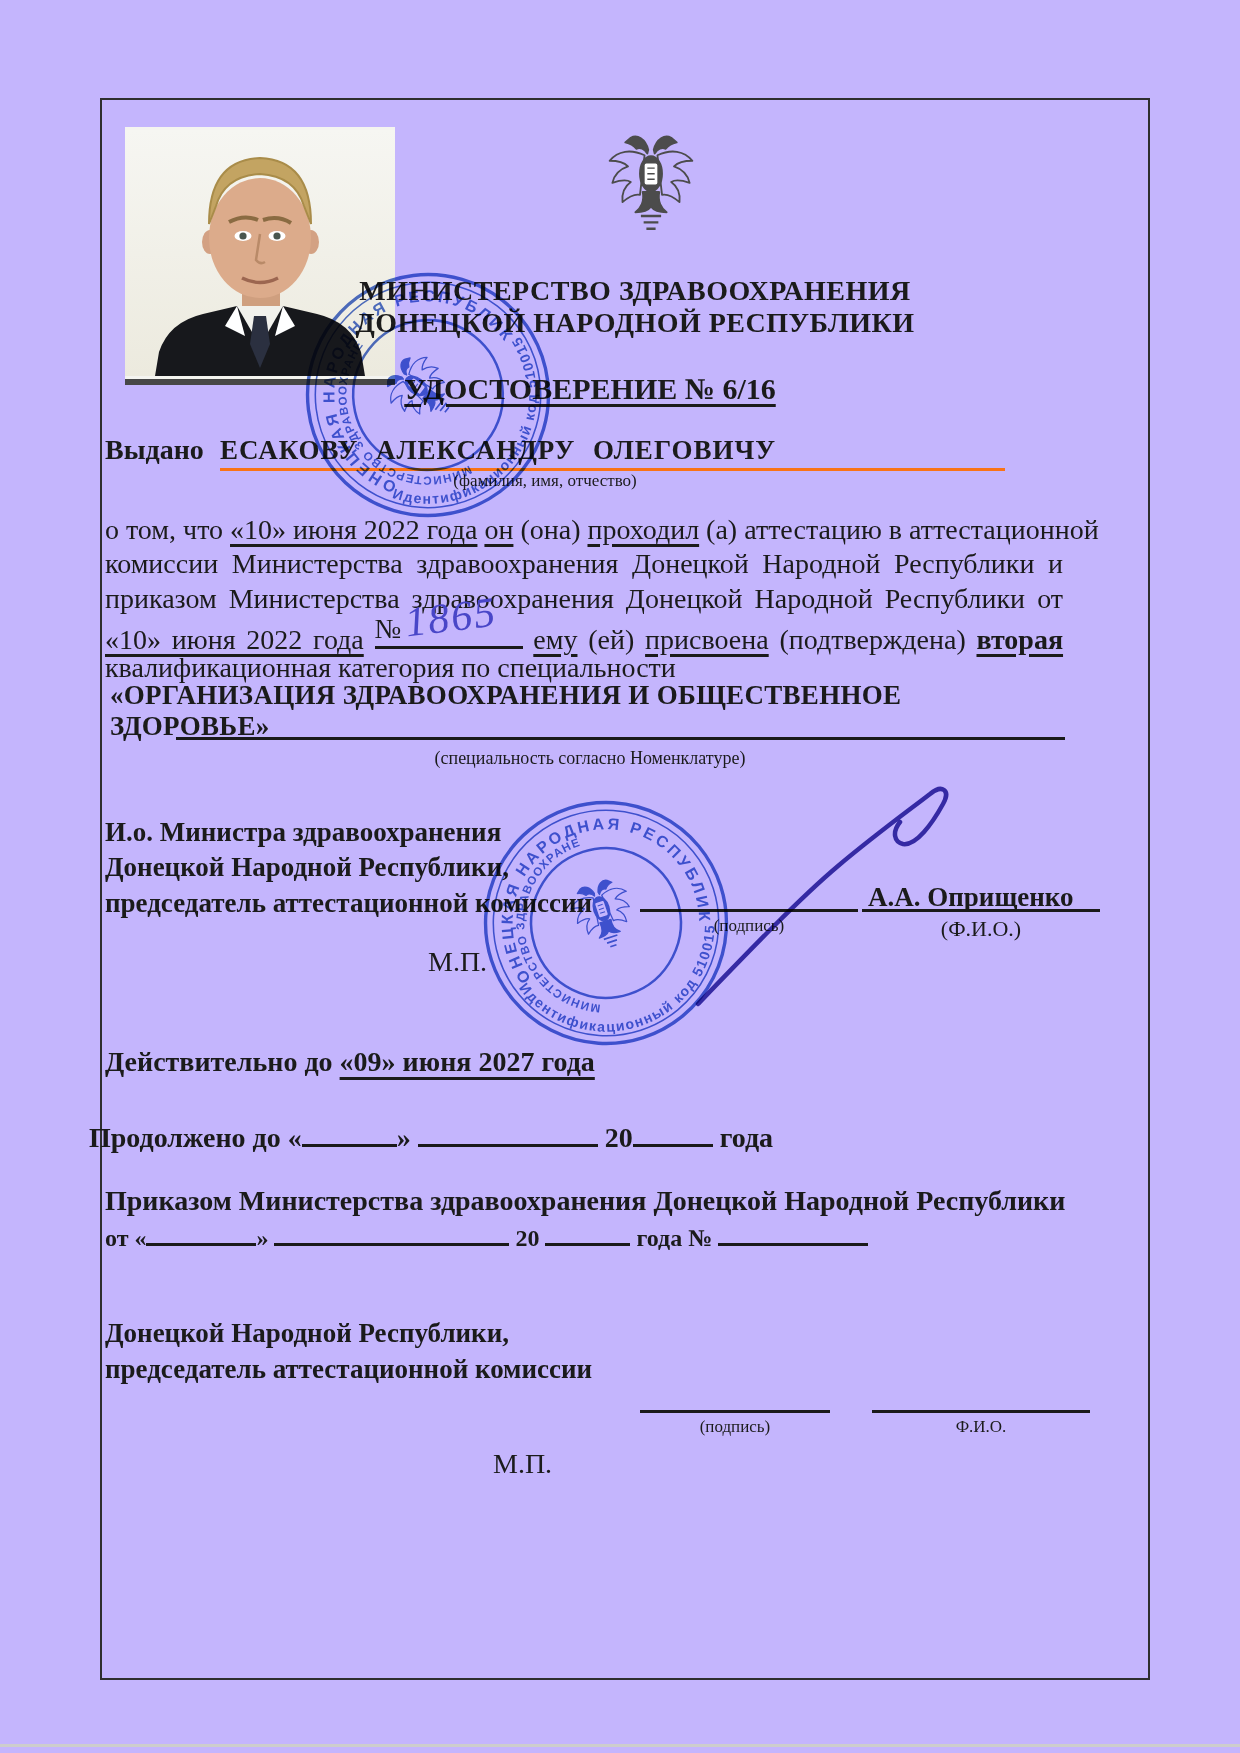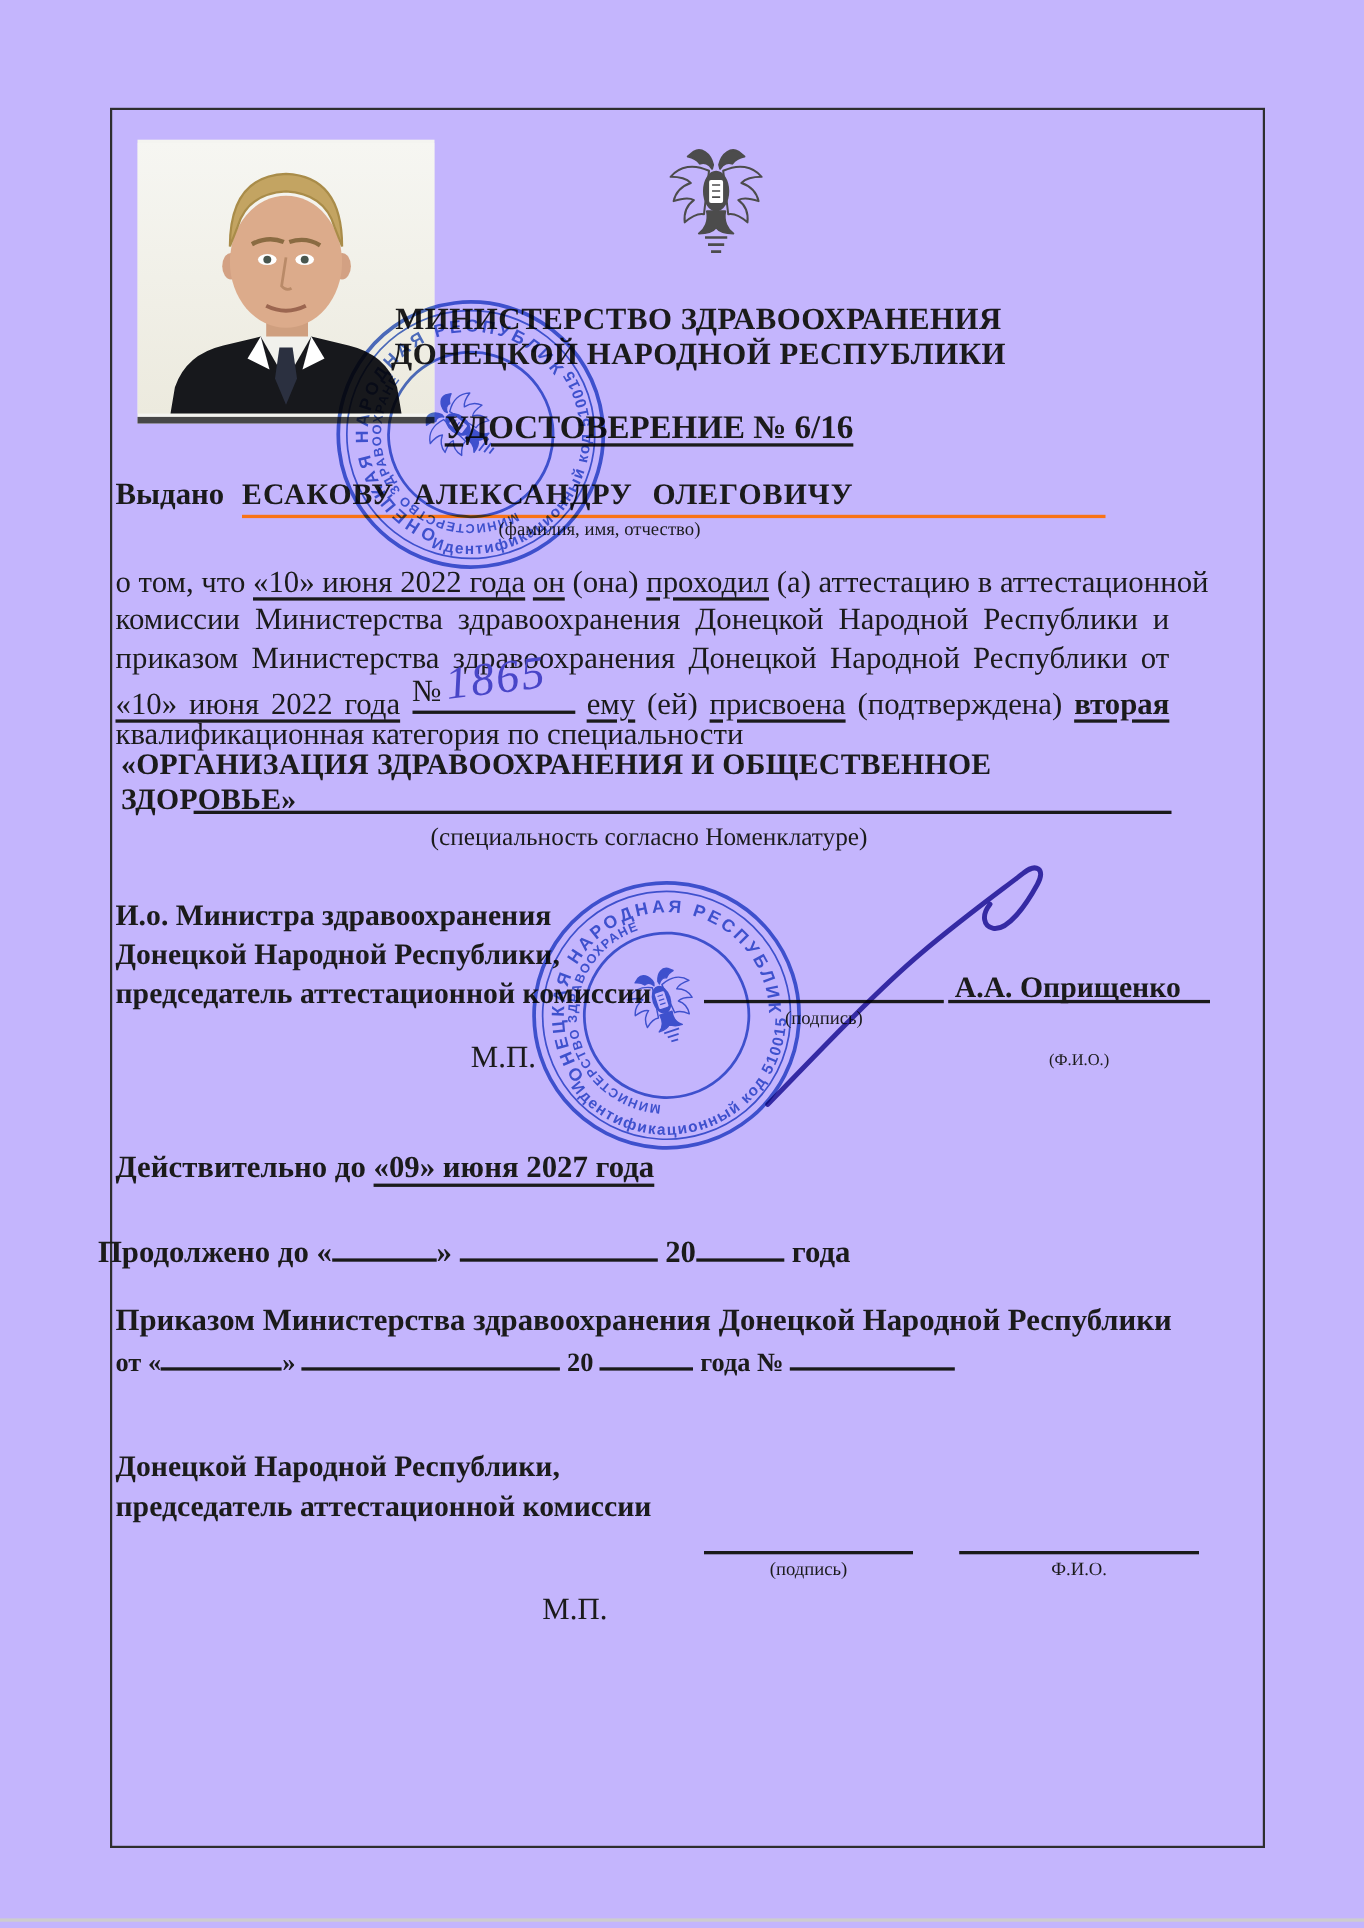--- a/index.html
+++ b/index.html
@@ -28,28 +28,28 @@
   .par{position:absolute;left:105px;top:513px;width:958px;font-size:28px;}
   .par .ln{height:34.4px;line-height:34.4px;text-align:justify;text-align-last:justify;white-space:nowrap;}
   .par .ln-last{height:34.4px;line-height:34.4px;text-align:left;}
   .numwrap{display:inline-block;position:relative;width:148px;border-bottom:3px solid #1a1a1a;height:30px;vertical-align:baseline;}
   .numwrap .no{position:absolute;left:0;bottom:0;}
   .hand{position:absolute;left:30px;top:-16px;font-style:italic;font-size:42px;font-weight:400;
         color:#4946c8;transform:rotate(-7deg);letter-spacing:2px;}
   
   .spec-title{position:absolute;left:110px;top:680px;width:950px;text-align:left;font-weight:700;font-size:27px;letter-spacing:.3px;}
   .spec-rule{position:absolute;left:176px;top:737px;width:889px;height:3px;background:#1a1a1a;}
-  .spec-caption{position:absolute;left:290px;top:748px;width:600px;text-align:center;font-size:23px;}
+  .spec-caption{position:absolute;left:290px;top:748px;width:600px;text-align:center;font-size:18px;}
   
   .sign1{position:absolute;left:105px;top:815px;font-size:27px;font-weight:700;line-height:35.4px;}
   .sig1-rule{position:absolute;left:640px;top:909px;width:218px;height:3px;background:#1a1a1a;}
   .sig1-cap{position:absolute;left:640px;top:916px;width:218px;text-align:center;font-size:17px;}
   .sig1-name{position:absolute;left:868px;top:882px;font-size:27px;font-weight:700;}
   .sig1-name-rule{position:absolute;left:862px;top:909px;width:238px;height:3px;background:#1a1a1a;}
-  .sig1-name-cap{position:absolute;left:862px;top:956px;width:238px;text-align:center;font-size:15px;}
+  .sig1-name-cap{position:absolute;left:862px;top:916px;width:238px;text-align:center;font-size:22px;}
   .mp1{position:absolute;left:428px;top:946px;font-size:28px;}
   
   .stamp{color:#2e55c6;opacity:.84;mix-blend-mode:multiply;position:absolute;}
   .stamp-upper{left:292px;top:259px;width:272px;height:272px;transform:rotate(-52deg);}
   .stamp-lower{left:470px;top:787px;width:272px;height:272px;transform:rotate(-18deg);}
   .pen{position:absolute;left:620px;top:760px;width:400px;height:280px;mix-blend-mode:multiply;}
   
   .valid{position:absolute;left:105px;top:1046px;font-size:28px;font-weight:700;}
   .ext{position:absolute;left:89px;top:1120px;font-size:28px;font-weight:700;}
   .order1{position:absolute;left:105px;top:1185px;font-size:28px;font-weight:700;}

